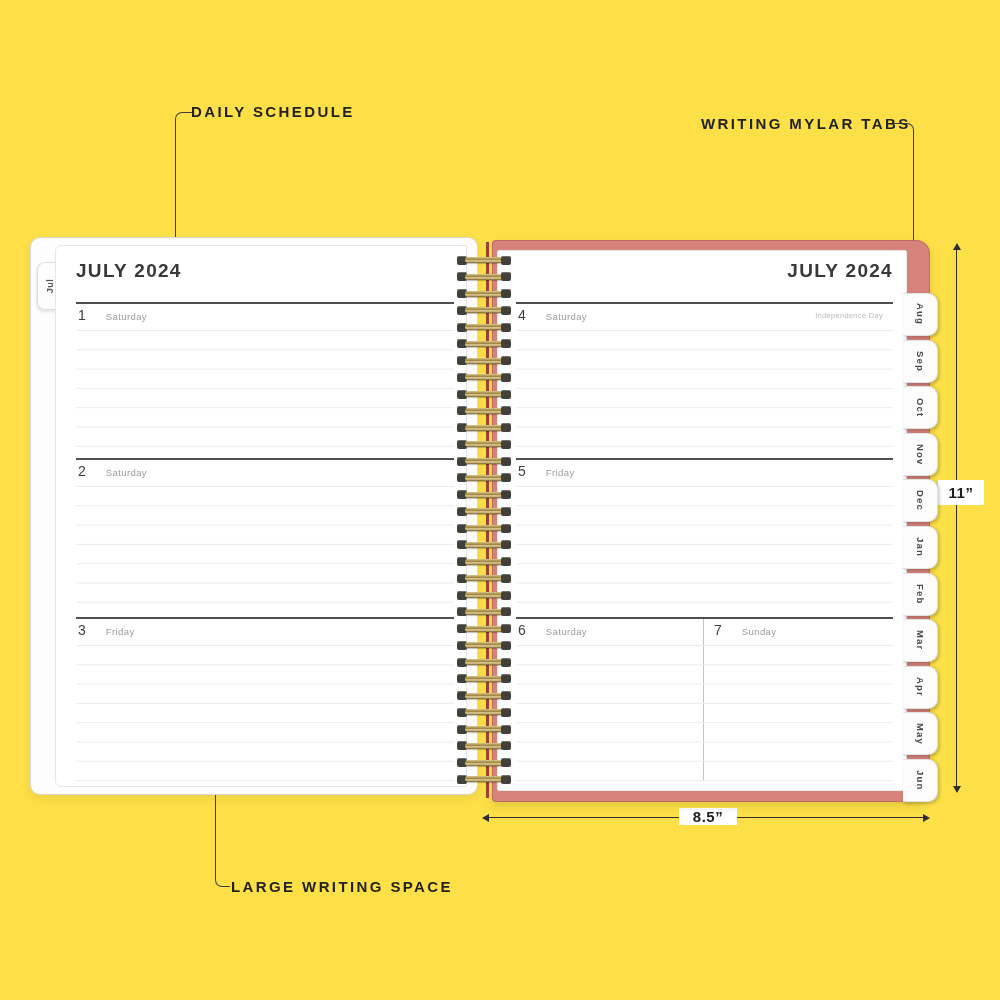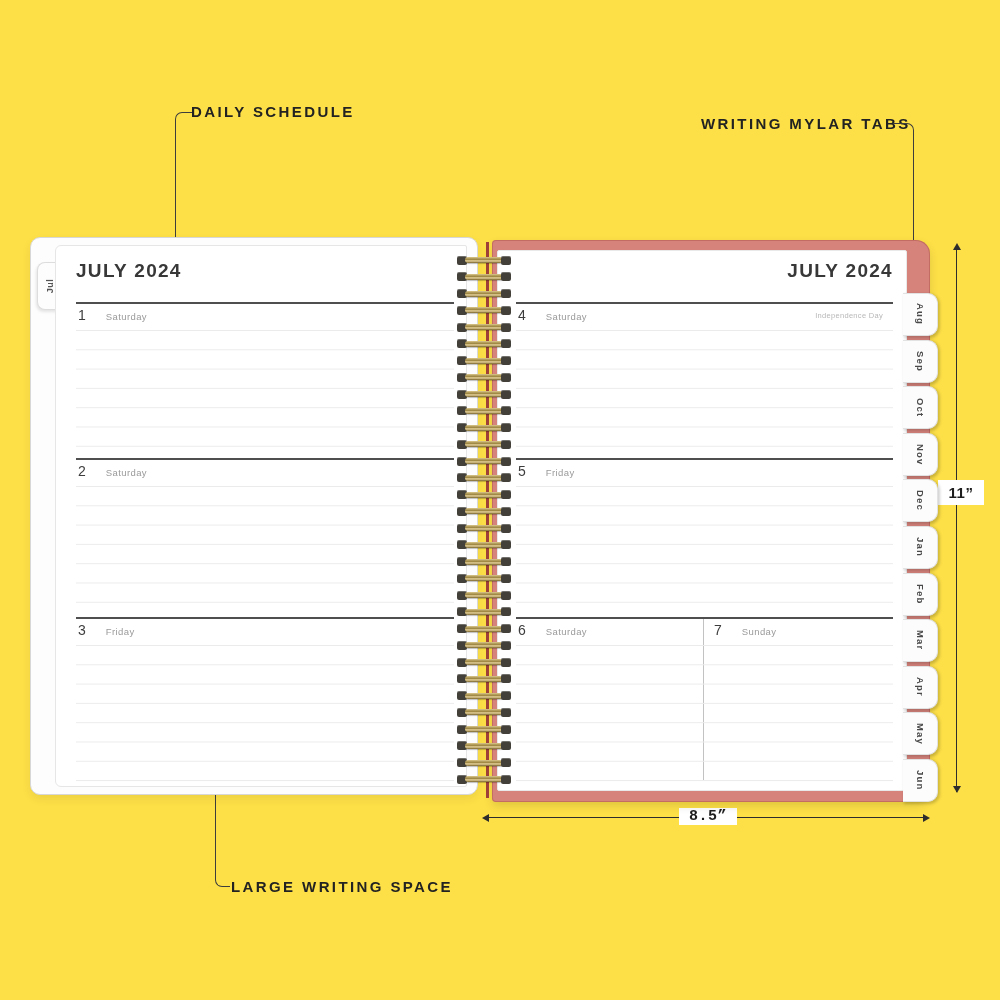--- a/index.html
+++ b/index.html
@@ -11,21 +11,21 @@
   .callout{position:absolute;font-size:15px;font-weight:600;letter-spacing:2.4px;color:#222;white-space:nowrap;}
   .c-line{position:absolute;}
   .c-dot{position:absolute;width:5.5px;height:5.5px;background:#1d1d1d;border-radius:50%;}
   #ds-line{left:175px;top:112px;width:16px;height:216px;border-left:1.5px solid #3d3d3d;border-top:1.5px solid #3d3d3d;border-top-left-radius:7px;}
   #mt-line{left:893px;top:123px;width:20px;height:180px;border-right:1.5px solid #3d3d3d;border-top:1.5px solid #3d3d3d;border-top-right-radius:7px;}
   #lw-line{left:215px;top:673px;width:14px;height:213px;border-left:1.5px solid #3d3d3d;border-bottom:1.5px solid #3d3d3d;border-bottom-left-radius:7px;}
   
   .dim-line-h{position:absolute;left:486px;top:817px;width:440px;border-top:1.5px solid #2d2d2d;}
   .dim-line-v{position:absolute;left:956px;top:246px;height:546px;border-left:1.5px solid #2d2d2d;}
   .dim-label{position:absolute;background:#fff;font-size:15px;font-weight:600;color:#1e1e1e;text-align:center;letter-spacing:.5px;}
-  #dim-w-label{left:679px;top:808px;width:58px;font-family:Liberation Mono, monospace;}
+  #dim-w-label{left:679px;top:808px;width:58px;}
   #dim-h-label{left:938px;top:480px;width:38px;padding:4px 4px;}
   .arr{position:absolute;width:0;height:0;border-style:solid;}
   #arr-left {left:482px;top:814px;border-width:4px 7px 4px 0;border-color:transparent #2d2d2d transparent transparent;}
   #arr-right{left:923px;top:814px;border-width:4px 0 4px 7px;border-color:transparent transparent transparent #2d2d2d;}
   #arr-up   {left:953px;top:243px;border-width:0 4px 7px 4px;border-color:transparent transparent #2d2d2d transparent;}
   #arr-down {left:953px;top:786px;border-width:7px 4px 0 4px;border-color:#2d2d2d transparent transparent transparent;}
   
   #left-stack{position:absolute;left:30px;top:237px;width:446px;height:556px;background:#fdfdfd;border:1px solid #d7d7d7;border-radius:10px;box-shadow:0 4px 10px rgba(0,0,0,.07);}
   #jul-tab{position:absolute;left:37px;top:262px;width:24px;height:46px;background:#fdfdfd;border:1px solid #ddd;border-right:none;border-radius:8px 0 0 8px;box-shadow:-1px 2px 3px rgba(0,0,0,.10);display:flex;align-items:center;justify-content:center;z-index:1;}
   #jul-tab span{display:block;transform:rotate(-90deg);font-size:9px;font-weight:600;color:#555;letter-spacing:.5px;}

